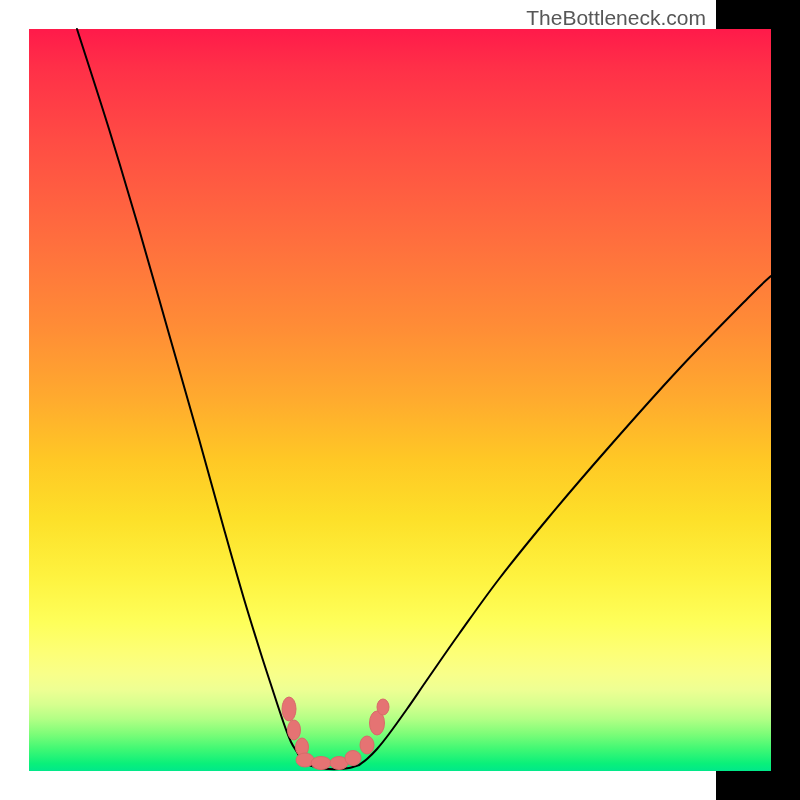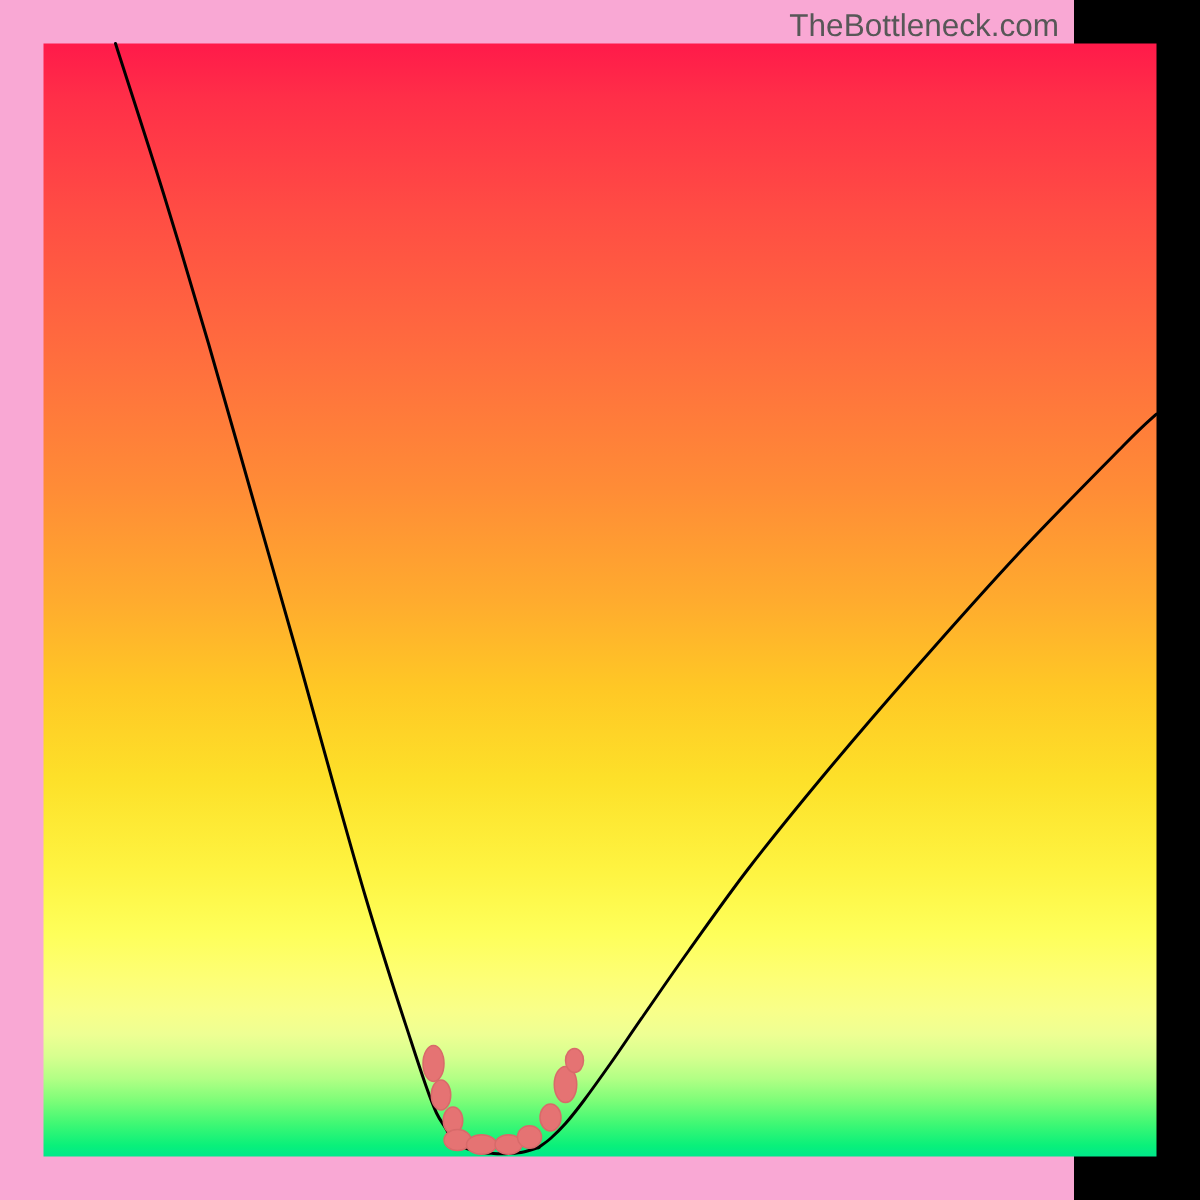--- a/index.html
+++ b/index.html
@@ -8,21 +8,21 @@
     width: 800px;
     height: 800px;
     background: #000;
     overflow: hidden;
     font-family: Arial, Helvetica, sans-serif;
   }
   .frame {
     position: relative;
     width: 716px;
     height: 800px;
-    background: #f9a8d4;
+    background: #ffffff;
   }
   .plot-area {
     position: absolute;
     left: 29px;
     top: 29px;
     width: 742px;
     height: 742px;
     
     background: linear-gradient(
       to bottom,

